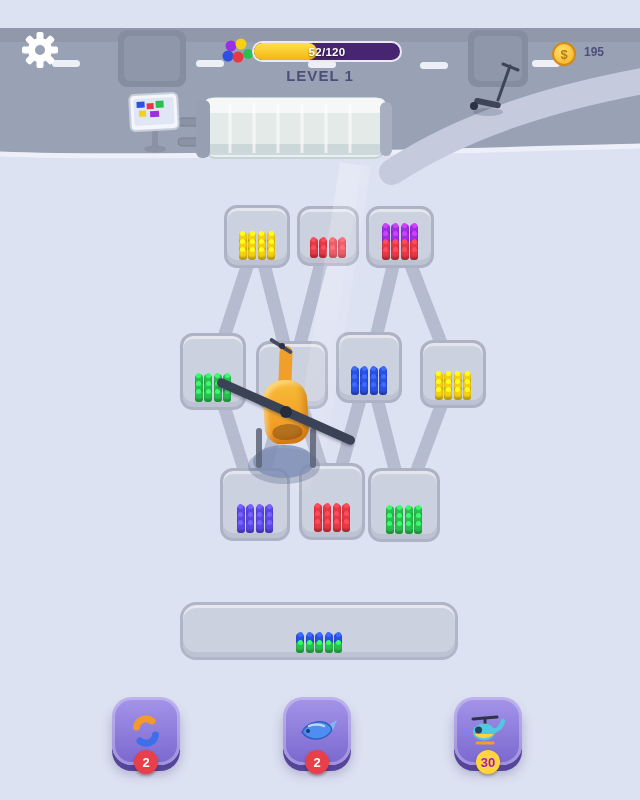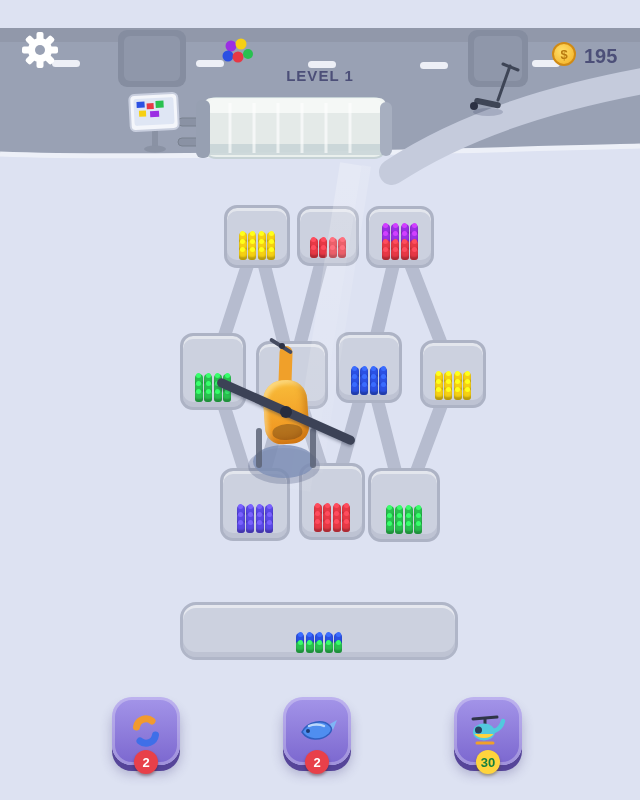--- a/index.html
+++ b/index.html
@@ -57,32 +57,32 @@
   .pbar{position:absolute;left:252px;top:41px;width:146px;height:17px;background:#472570;border:2px solid #ece9f6;
         border-radius:11px;box-sizing:content-box;}
   .pfill{height:100%;border-radius:9px;background:linear-gradient(#ffe04a,#f3b512);}
   .ptext{position:absolute;inset:0;display:flex;align-items:center;justify-content:center;
         color:#fff;font-size:11.5px;font-weight:bold;text-shadow:0 1px 2px rgba(0,0,0,.5);letter-spacing:.3px;}
   .level-label{position:absolute;left:240px;top:67px;width:160px;text-align:center;color:#4c4f78;
         font-weight:bold;font-size:15px;letter-spacing:1px;}
   .coin{position:absolute;left:552px;top:42px;width:24px;height:24px;border-radius:50%;
         background:radial-gradient(circle at 40% 35%,#ffe06a,#f3ae22);border:2px solid #d08a15;box-sizing:border-box;
         display:flex;align-items:center;justify-content:center;font-weight:bold;font-size:13px;color:#b97b10;}
-  .coin-count{position:absolute;left:584px;top:45px;color:#4c4f78;font-weight:bold;font-size:20px;}
+  .coin-count{position:absolute;left:584px;top:45px;color:#4c4f78;font-weight:bold;font-size:12px;}
 
   
   .pwr{position:absolute;top:697px;width:68px;height:68px;border-radius:20px;border:0;
        background:linear-gradient(180deg,#a495e9,#7b67cf);
        box-shadow:inset 0 0 0 3px rgba(255,255,255,.28), 0 6px 0 rgba(80,62,150,.95), 0 9px 12px rgba(60,50,120,.3);
        display:flex;align-items:center;justify-content:center;}
   .badge{position:absolute;bottom:-9px;left:50%;transform:translateX(-50%);min-width:24px;height:24px;
        border-radius:12px;background:#e8404a;color:#fff;font-weight:bold;font-size:13px;
        display:flex;align-items:center;justify-content:center;padding:0 4px;box-sizing:border-box;
        box-shadow:0 2px 3px rgba(60,20,30,.4);font-family:"Liberation Sans", sans-serif;}
-  .badge.gold{background:#ffd43d;color:#15803d;box-shadow:0 2px 3px rgba(90,70,10,.4);}
+  .badge.gold{background:#ffd43d;color:#a21caf;box-shadow:0 2px 3px rgba(90,70,10,.4);}
 </style>
 </head>
 <body>
 
 <div class="stage">
 
   <svg class="bg" width="640" height="800" viewBox="0 0 640 800">
 
     <path d="M0 28 H640 V146 C480 150 160 160 0 154 Z" fill="#99a1b4"></path>
     <rect x="0" y="28" width="640" height="14" fill="rgba(0,0,0,0.05)"></rect>
@@ -391,19 +391,23 @@
     </div>
 
     <svg class="balls" viewBox="0 0 36 34">
       <circle cx="11" cy="13" r="5.5" fill="#9b2fe3"></circle>
       <circle cx="21" cy="11" r="5.5" fill="#f6d013"></circle>
       <circle cx="8" cy="23" r="5.5" fill="#2b50e3"></circle>
       <circle cx="18" cy="24" r="5.5" fill="#e73845"></circle>
       <circle cx="28" cy="21" r="5" fill="#29c04f"></circle>
     </svg>
 
+    <div class="pbar">
+      <div class="pfill" style="width: 43%;"></div>
+      <div class="ptext">52/120</div>
+    </div>
     <div class="level-label">LEVEL 1</div>
 
     <div class="coin">$</div>
     <div class="coin-count">195</div>
   </div>
 
 </div>
 
 </body></html>

